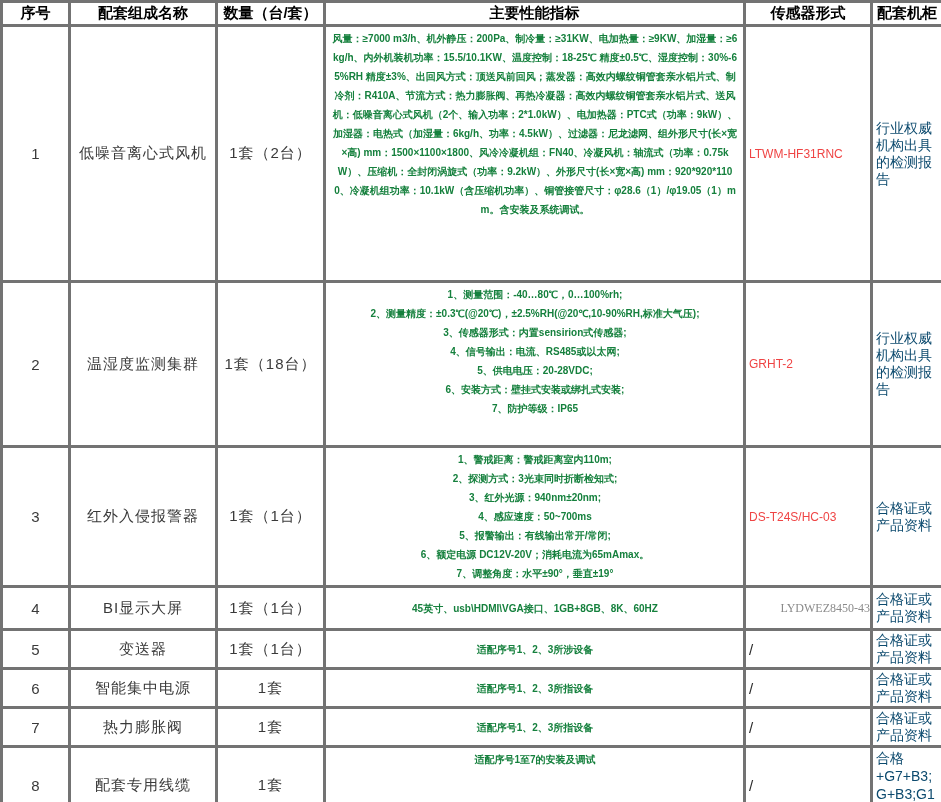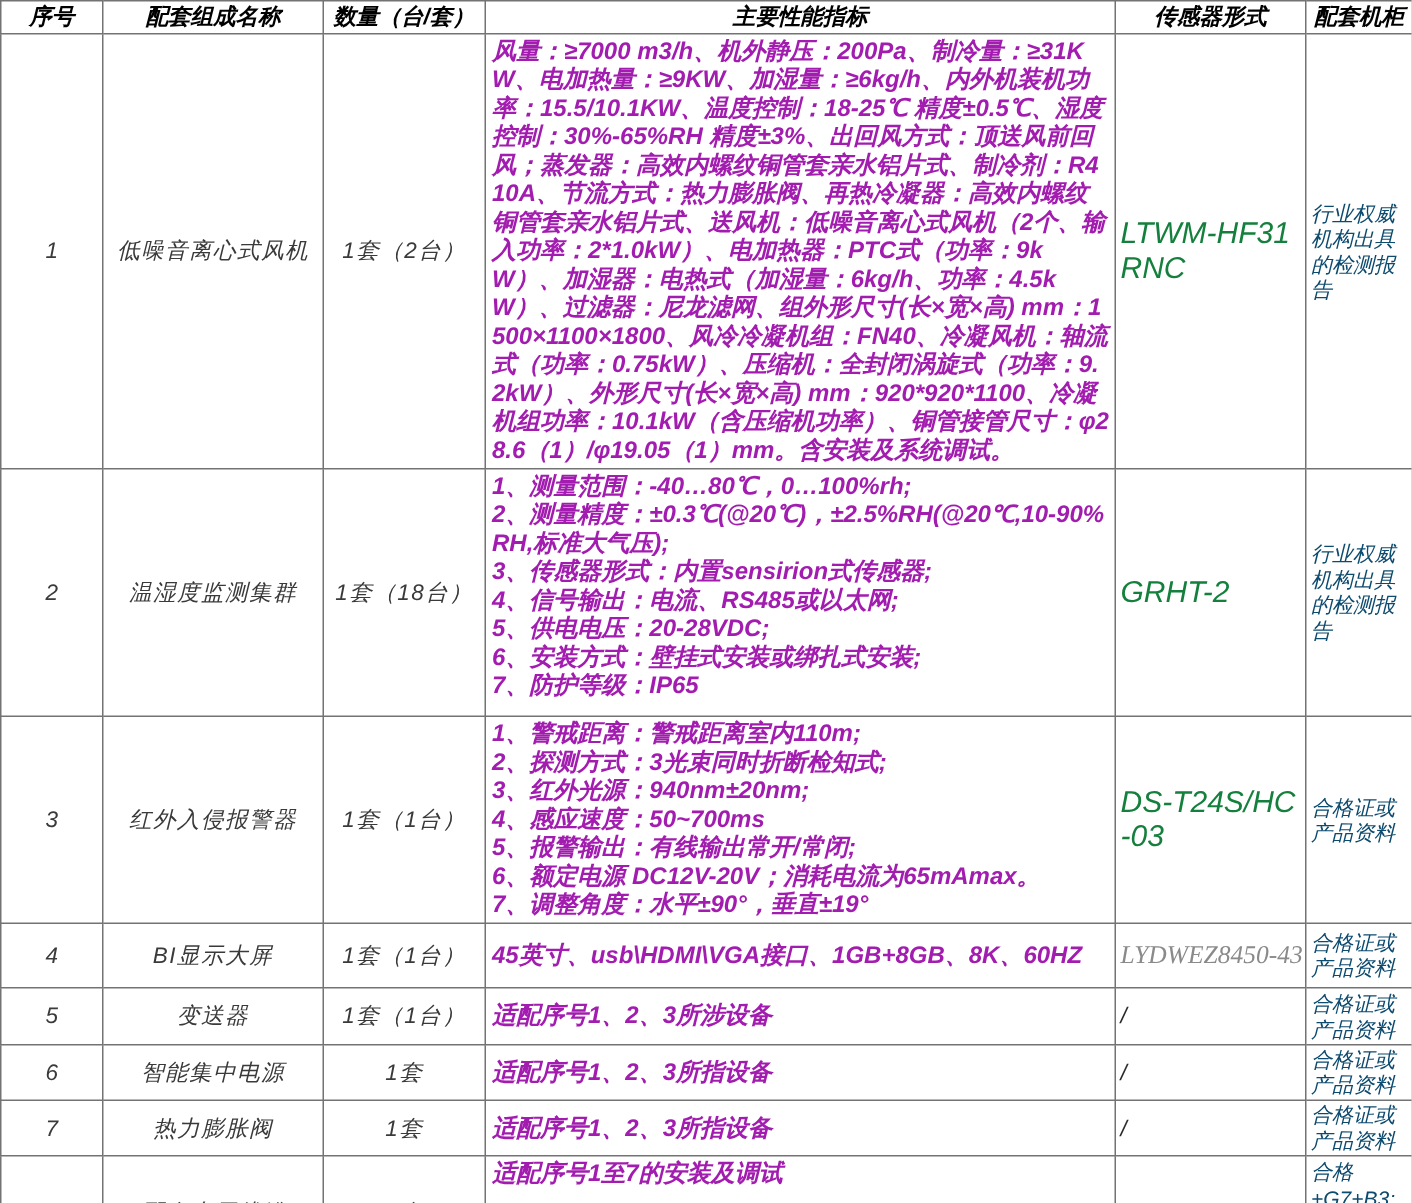--- a/index.html
+++ b/index.html
@@ -5,24 +5,23 @@
   * { box-sizing: border-box; }
   html, body { margin: 0; padding: 0; background: #ffffff; }
   body { width: 941px; font-family: "Liberation Sans", sans-serif; }
   table {
     border-collapse: collapse;
     table-layout: fixed;
     width: 941px;
     background: #ffffff;
   }
   th, td {
-    border: 1px solid #737373;
+    border: 3px solid #737373;
     overflow: hidden;
     padding: 0;
-    font-style: italic;
   }
   thead tr { height: 22px; }
   th {
     font-size: 15px;
     font-weight: bold;
     color: #000000;
     text-align: center;
     vertical-align: middle;
     padding: 1px 0;
   }
@@ -38,47 +37,48 @@
 
   td.c-no, td.c-name, td.c-qty {
     text-align: center;
     vertical-align: middle;
     font-size: 15px;
     color: #3a3a3a;
     letter-spacing: 1px;
   }
   td.c-no { letter-spacing: 0; }
   td.c-perf {
-    font-size: 16px;
+    font-size: 10px;
     font-weight: bold;
-    color: #a21caf;
+    color: #15803d;
     line-height: 19px;
     padding: 2px 3px 2px 4px;
-    text-align: left;
+    text-align: center;
     vertical-align: middle;
     white-space: pre-line;
     word-break: break-all;
   }
   tbody tr:nth-child(1) td.c-perf,
   tbody tr:nth-child(2) td.c-perf,
   tbody tr:nth-child(3) td.c-perf,
   tbody tr:nth-child(8) td.c-perf { vertical-align: top; }
 
   td.c-model {
-    font-size: 20px;
-    color: #15803d;
+    font-size: 12px;
+    color: #ef4444;
     vertical-align: middle;
     text-align: left;
     padding-left: 3px;
     word-break: break-all;
   }
   tbody tr:nth-child(4) td.c-model {
     font-family: "Liberation Serif", serif;
     color: #8a8a8a;
-    font-size: 17px;
+    font-size: 12px;
+    text-align: right;
   }
   tbody tr:nth-child(n+5) td.c-model { color: #2a2a2a; font-size: 15px; }
 
   td.c-accept {
     font-size: 14px;
     color: #0c4a6e;
     line-height: 17px;
     vertical-align: middle;
     text-align: left;
     padding: 1px 2px 1px 3px;

